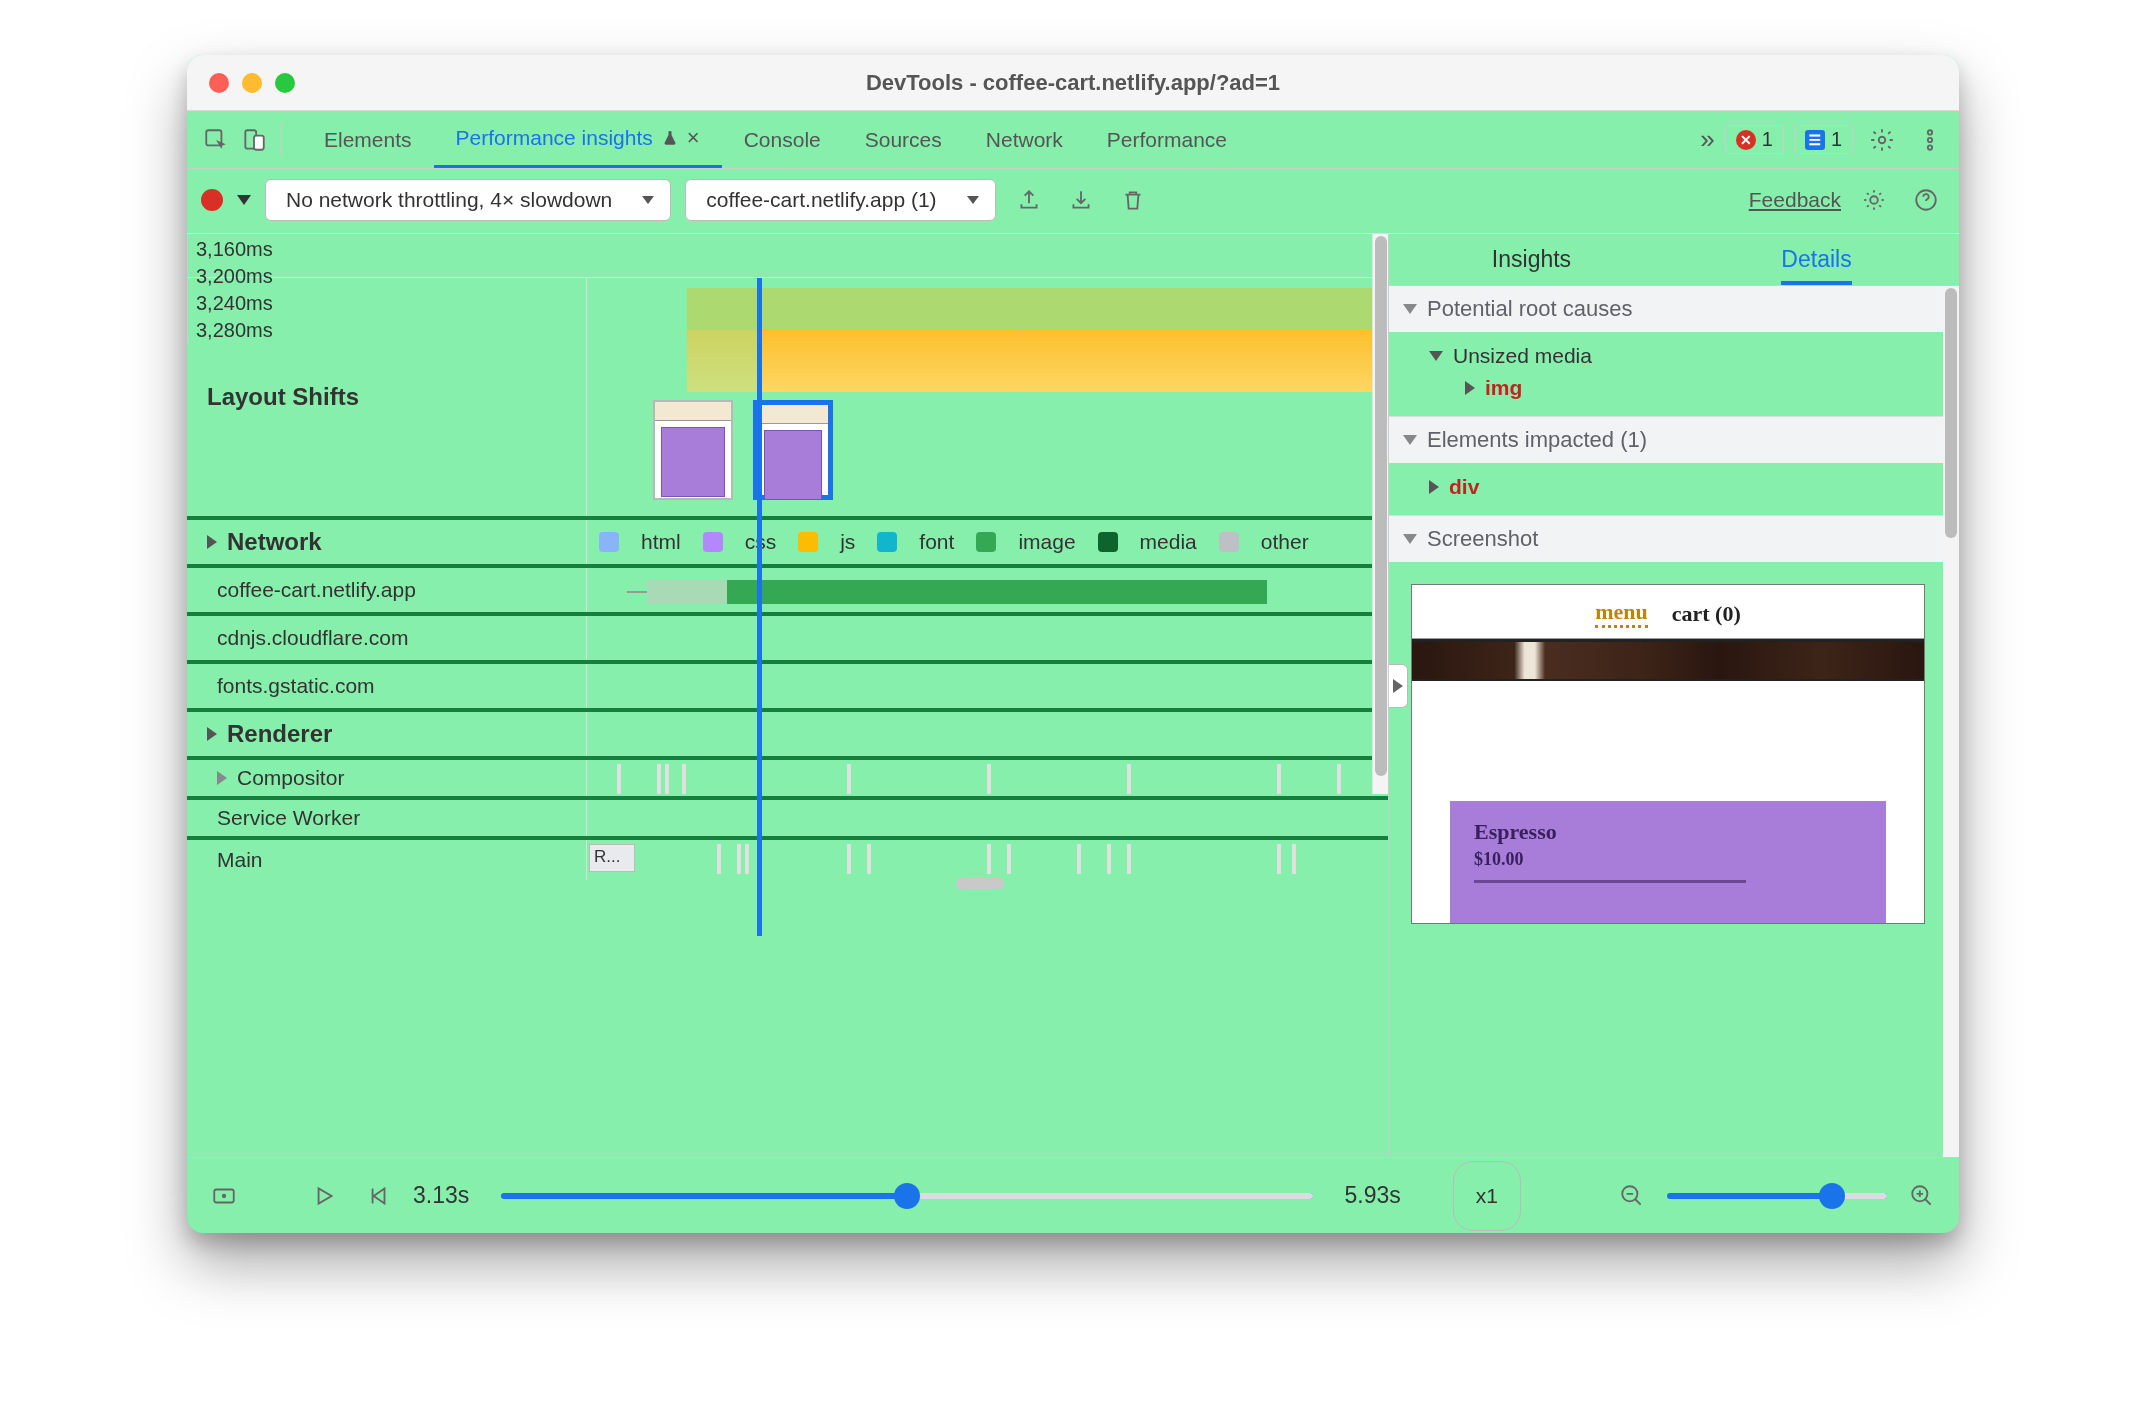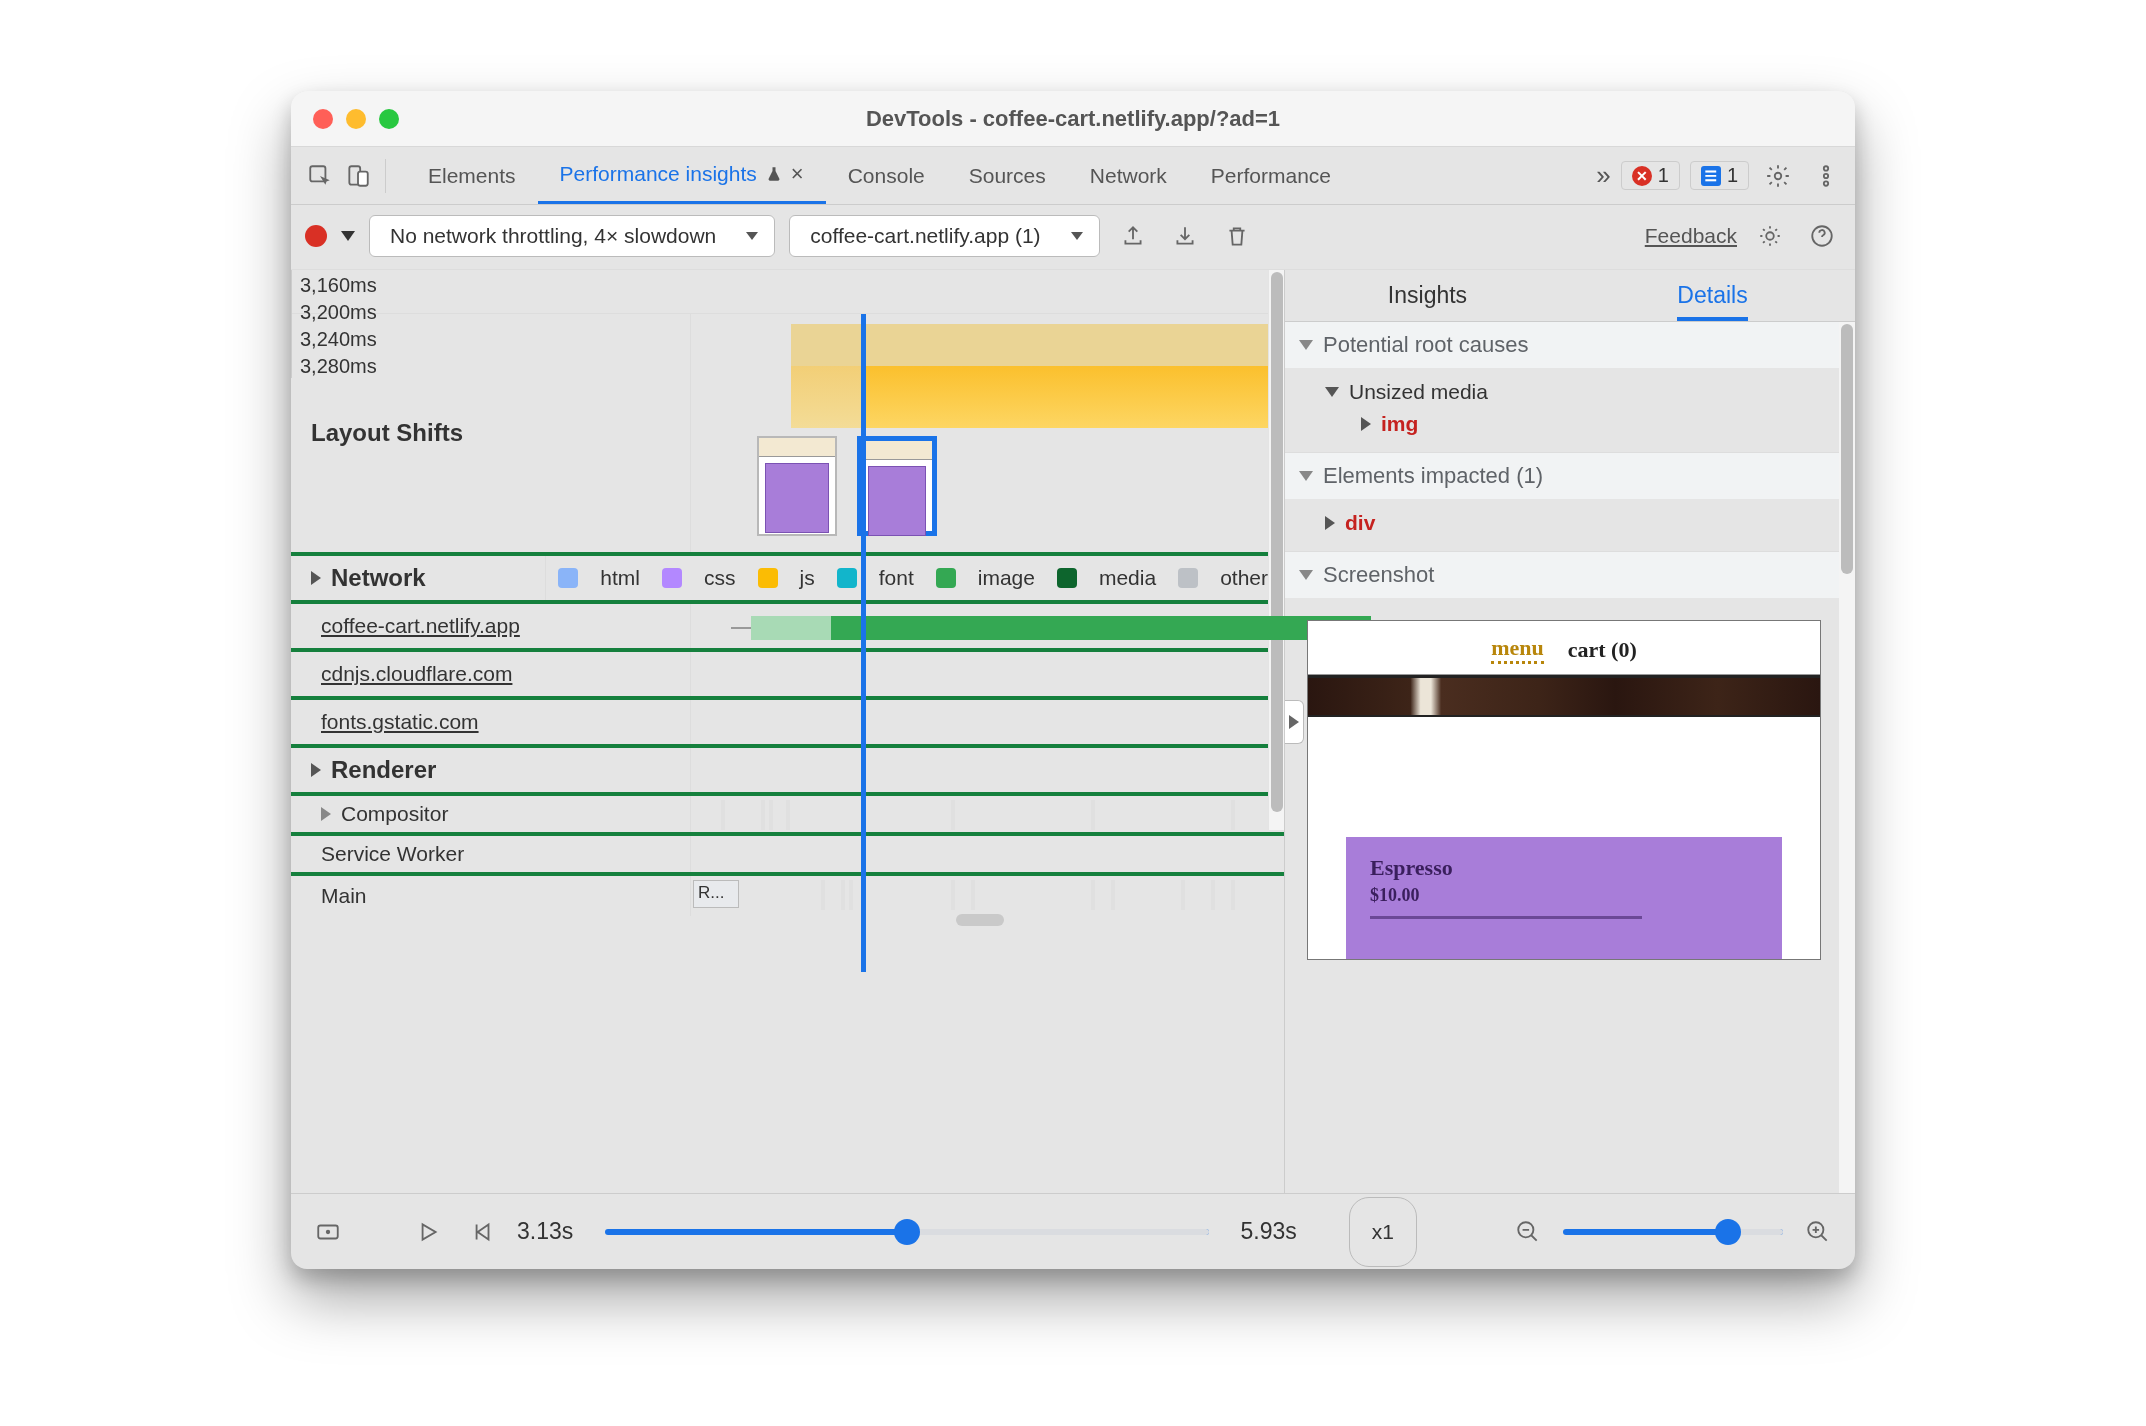--- a/index.html
+++ b/index.html
@@ -1,17 +1,17 @@
 <!DOCTYPE html>
 <html><head>
 <meta charset="utf-8">
 <style>
 * { box-sizing: border-box; margin: 0; padding: 0; }
 body { font-family: -apple-system, "Segoe UI", Helvetica, Arial, sans-serif; display: flex; align-items: flex-start; justify-content: center; background: transparent; width: 2146px; height: 1426px; }
-.window { width: 1564px; height: 1178px; margin: 91px; background: #e5e5e5; border-radius: 16px; box-shadow: 0 30px 60px rgba(0,0,0,.35), 0 10px 20px rgba(0,0,0,.2); overflow: hidden; display: flex; flex-direction: column; font-size: 21px; color: #333; }
+.window { width: 1772px; height: 1178px; margin: 55px; background: #86efac; border-radius: 16px; box-shadow: 0 30px 60px rgba(0,0,0,.35), 0 10px 20px rgba(0,0,0,.2); overflow: hidden; display: flex; flex-direction: column; font-size: 21px; color: #333; }
 .titlebar { height: 56px; display: flex; align-items: center; position: relative; background: #f5f5f5; border-bottom: 1px solid #d8d8d8; }
 .traffic { display: flex; gap: 13px; margin-left: 22px; }
 .dot { width: 20px; height: 20px; border-radius: 50%; }
 .dot.r { background: #ff5f57; } .dot.y { background: #febc2e; } .dot.g { background: #28c840; }
 .title { position: absolute; left: 0; right: 0; text-align: center; font-weight: 700; color: #555; font-size: 22px; }
 .tabrow { height: 58px; display: flex; align-items: center; border-bottom: 1px solid #ccc; padding: 0 10px; }
 .ic { display: inline-flex; align-items: center; justify-content: center; width: 38px; height: 38px; }
 .svgic { width: 26px; height: 26px; stroke: #666; fill: none; stroke-width: 1.7; }
 .tabs { display: flex; align-items: stretch; margin-left: 12px; height: 100%; }
 .tab { padding: 0 22px; display: flex; align-items: center; color: #555; cursor: pointer; gap: 8px; }
@@ -43,21 +43,21 @@
 .playhead { position: absolute; top: 0; bottom: -420px; width: 5px; background: #1a73e8; z-index: 5; }
 .thumb { position: absolute; width: 80px; height: 100px; top: 122px; border: 2px solid #b8b8b8; background: #fff; }
 .thumb.sel { border: 5px solid #1a73e8; }
 .thumb::before { content: ""; display: block; height: 18px; background: #f3e9d2; border-bottom: 1px solid #999; }
 .thumb::after { content: ""; display: block; height: 68px; margin: 6px; background: #a87dd9; border: 1px solid #7b52b3; }
 .row.net { height: 48px; }
 .row.net .rowlabel { font-weight: 700; font-size: 24px; }
 .legend { display: flex; gap: 22px; align-items: center; height: 100%; padding-left: 12px; font-size: 21px; }
 .sq { width: 20px; height: 20px; border-radius: 4px; }
 .c-html{background:#8ab4f8}.c-css{background:#b388ff}.c-js{background:#fbbc04}.c-font{background:#12b5cb}.c-image{background:#34a853}.c-media{background:#0d652d}.c-other{background:#bdc1c6}
-.row.host { height: 48px; text-decoration: underline; }
+.row.host { height: 48px; }
 .row.host .rowlabel { padding-left: 30px; font-weight: 400; }
 .bar { position: absolute; height: 24px; top: 12px; }
 .bar.img1 { left: 60px; width: 80px; background: #a8dab5; }
 .bar.img2 { left: 140px; width: 540px; background: #34a853; }
 .bar.whisk { left: 40px; width: 22px; height: 2px; top: 23px; background: #999; }
 .row.ren { height: 48px; } .row.ren .rowlabel { font-weight: 700; font-size: 24px; }
 .row.sub { height: 40px; } .row.sub .rowlabel { padding-left: 30px; }
 .ticks { position: absolute; inset: 0; }
 .vt { position: absolute; top: 4px; width: 4px; height: 30px; background: #e0e0e0; }
 .pill { position: absolute; left: 0; right: 0; margin: 0 auto; bottom: -10px; width: 48px; height: 12px; background: #c9c9c9; border-radius: 6px; }

